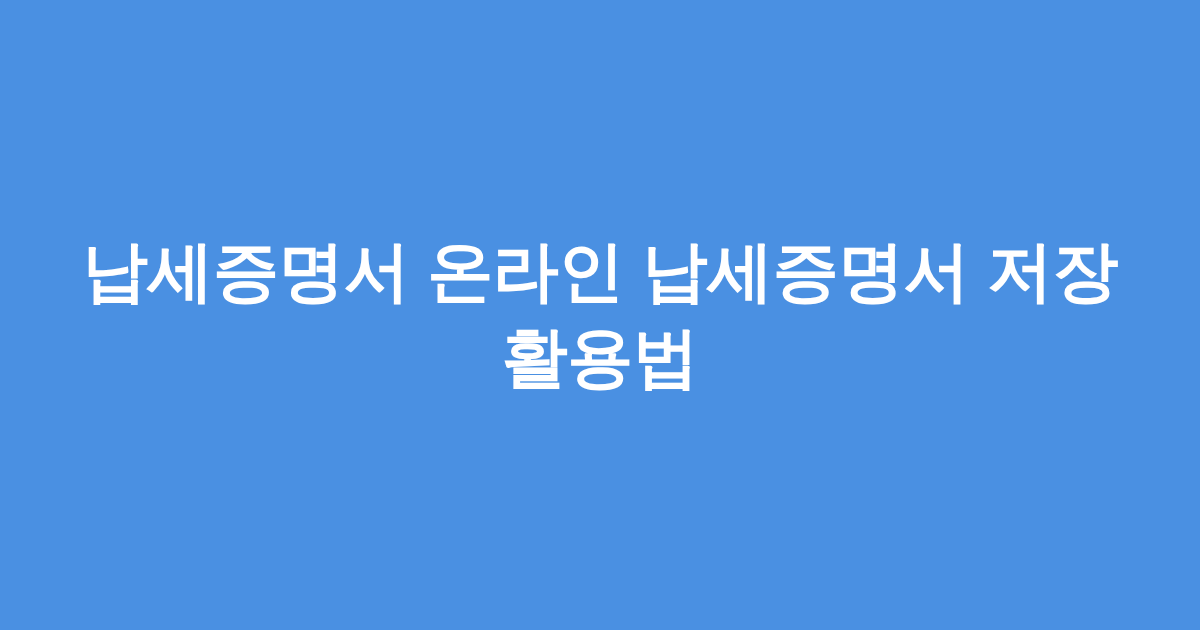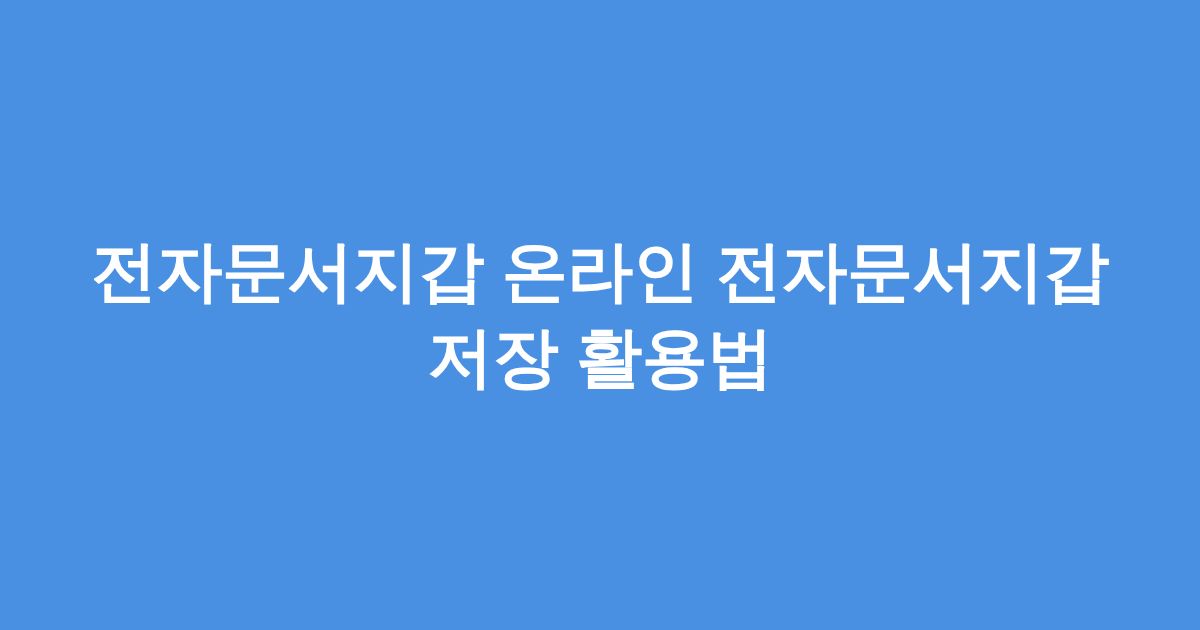--- a/index.html
+++ b/index.html
@@ -47,17 +47,17 @@
     -webkit-font-smoothing: antialiased;
   }
 </style>
 </head>
 <body>
 
 <div class="og-banner">
 
   <div class="banner-inner">
 
-    <h1 class="banner-title">전자문서지갑 온라인 전자문서지갑 저장 활용법</h1>
+    <h1 class="banner-title">납세증명서 온라인 납세증명서 저장 활용법</h1>
 
   </div>
 
 </div>
 
 </body></html>

